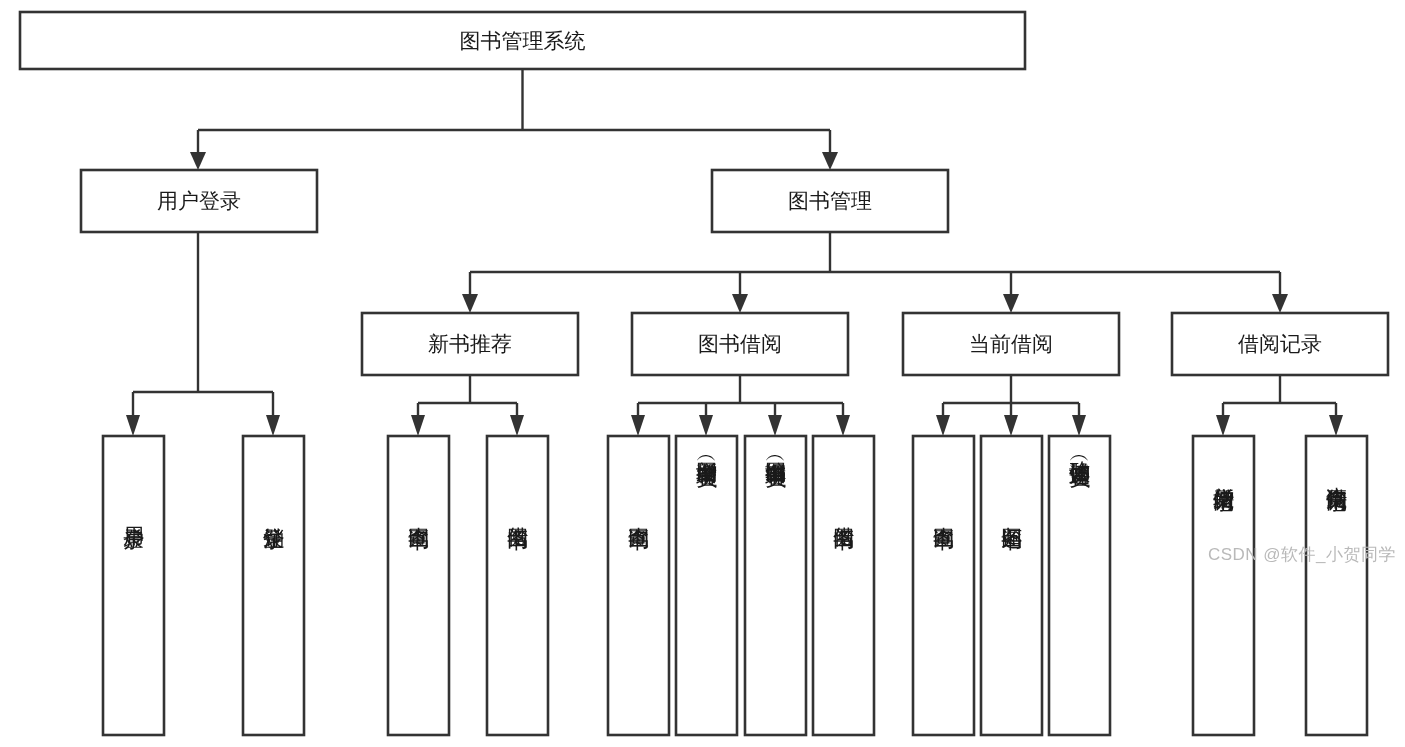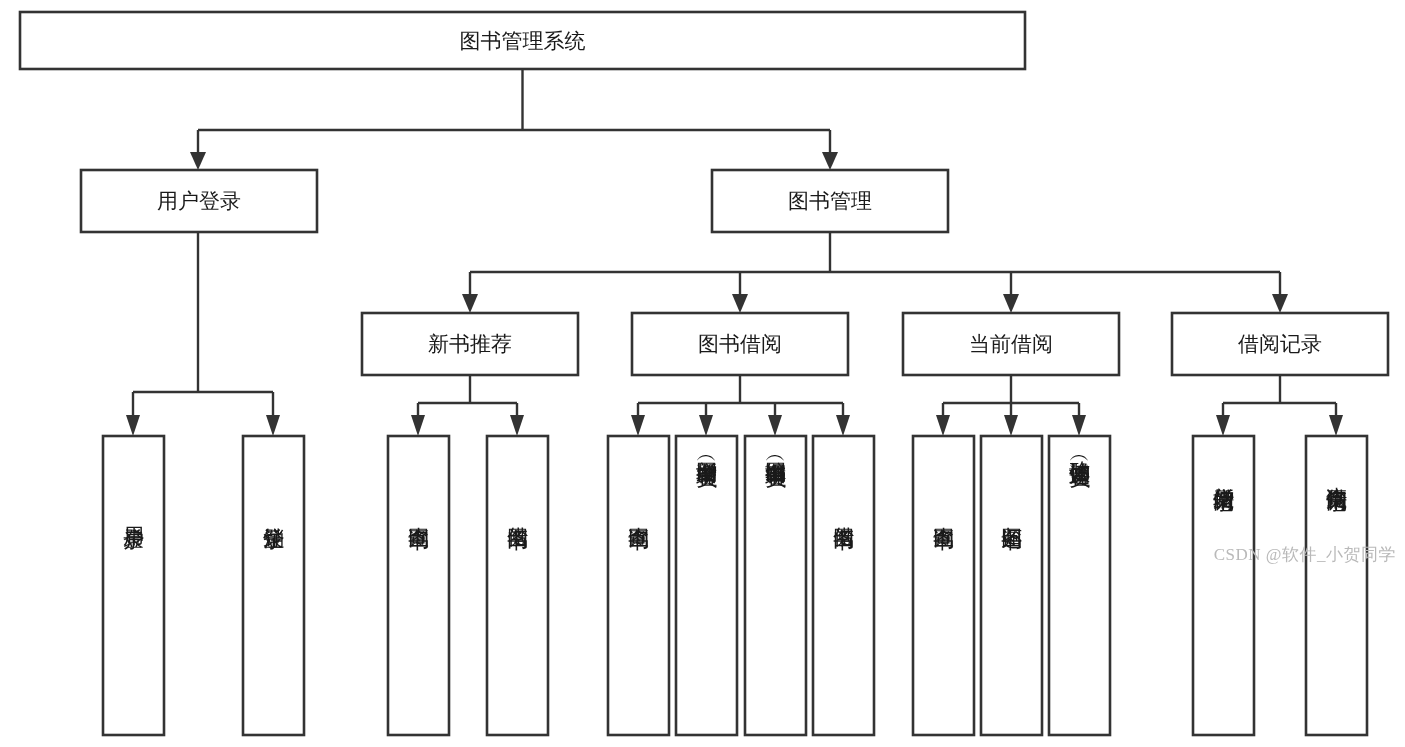--- a/index.html
+++ b/index.html
@@ -64,21 +64,21 @@
   }
   .vbox-wrap {
     position: absolute;
     display: flex;
     justify-content: center;
   }
   #watermark {
     position: absolute;
     right: 9px;
     bottom: 5px;
-    font-family: Liberation Serif, serif;
+    font-family: Liberation Sans, sans-serif;
     font-size: 17px;
     color: #b9b9b9;
     white-space: nowrap;
     letter-spacing: 0.5px;
   }
 </style>
 </head>
 <body>
 
 <div id="diagram-root">

